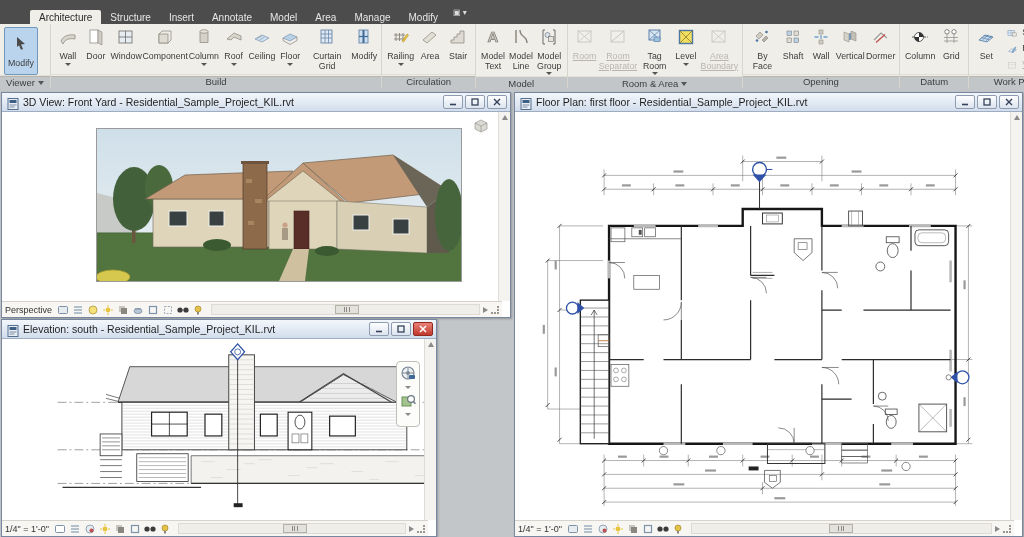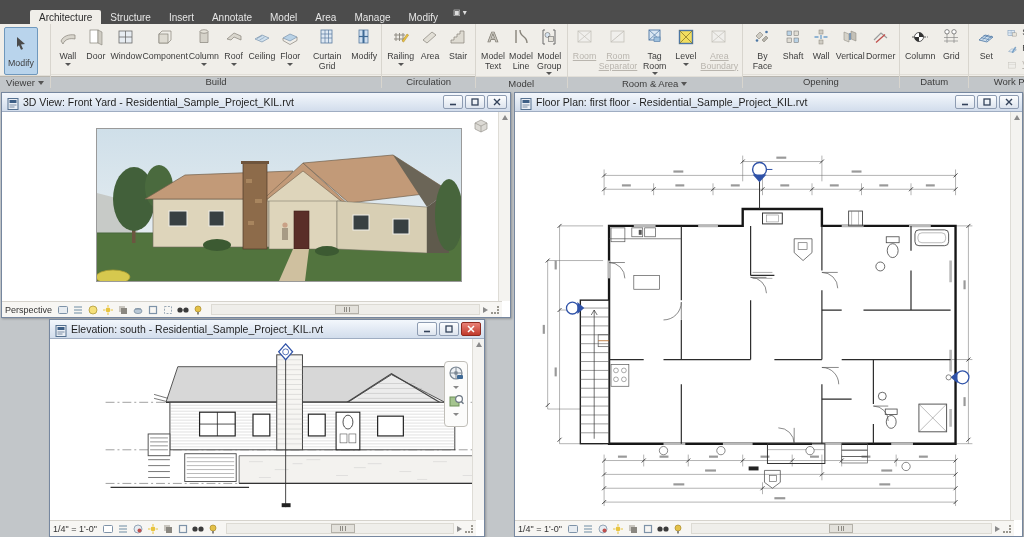--- a/index.html
+++ b/index.html
@@ -611,21 +611,21 @@
           <i></i>
           <i></i>
           <i></i>
         </div>
       </div>
     <span class="harrow"></span>
     <span class="grip"></span>
   </div>
 </div>
 
-<div class="win" style="left:1px; top:319px; width:436px; height:218px;margin-left:48px;">
+<div class="win" style="left:1px; top:319px; width:436px; height:218px;">
   <div class="tbar">
     <span class="doc-ico">
       <svg viewBox="0 0 12 12" width="12" height="12">
           <rect x="1" y="0.5" width="10" height="11" fill="#e9eef5" stroke="#55708f" stroke-width="1"></rect>
           <rect x="2.5" y="2" width="7" height="3" fill="#3e5f86"></rect>
           <path d="M2.5 7h7M2.5 9h5" stroke="#7d8ea5" stroke-width="1"></path>
         </svg>
     </span>
     <span class="ttext">Elevation: south - Residential_Sample_Project_KIL.rvt</span>
     <span class="wbtn">

